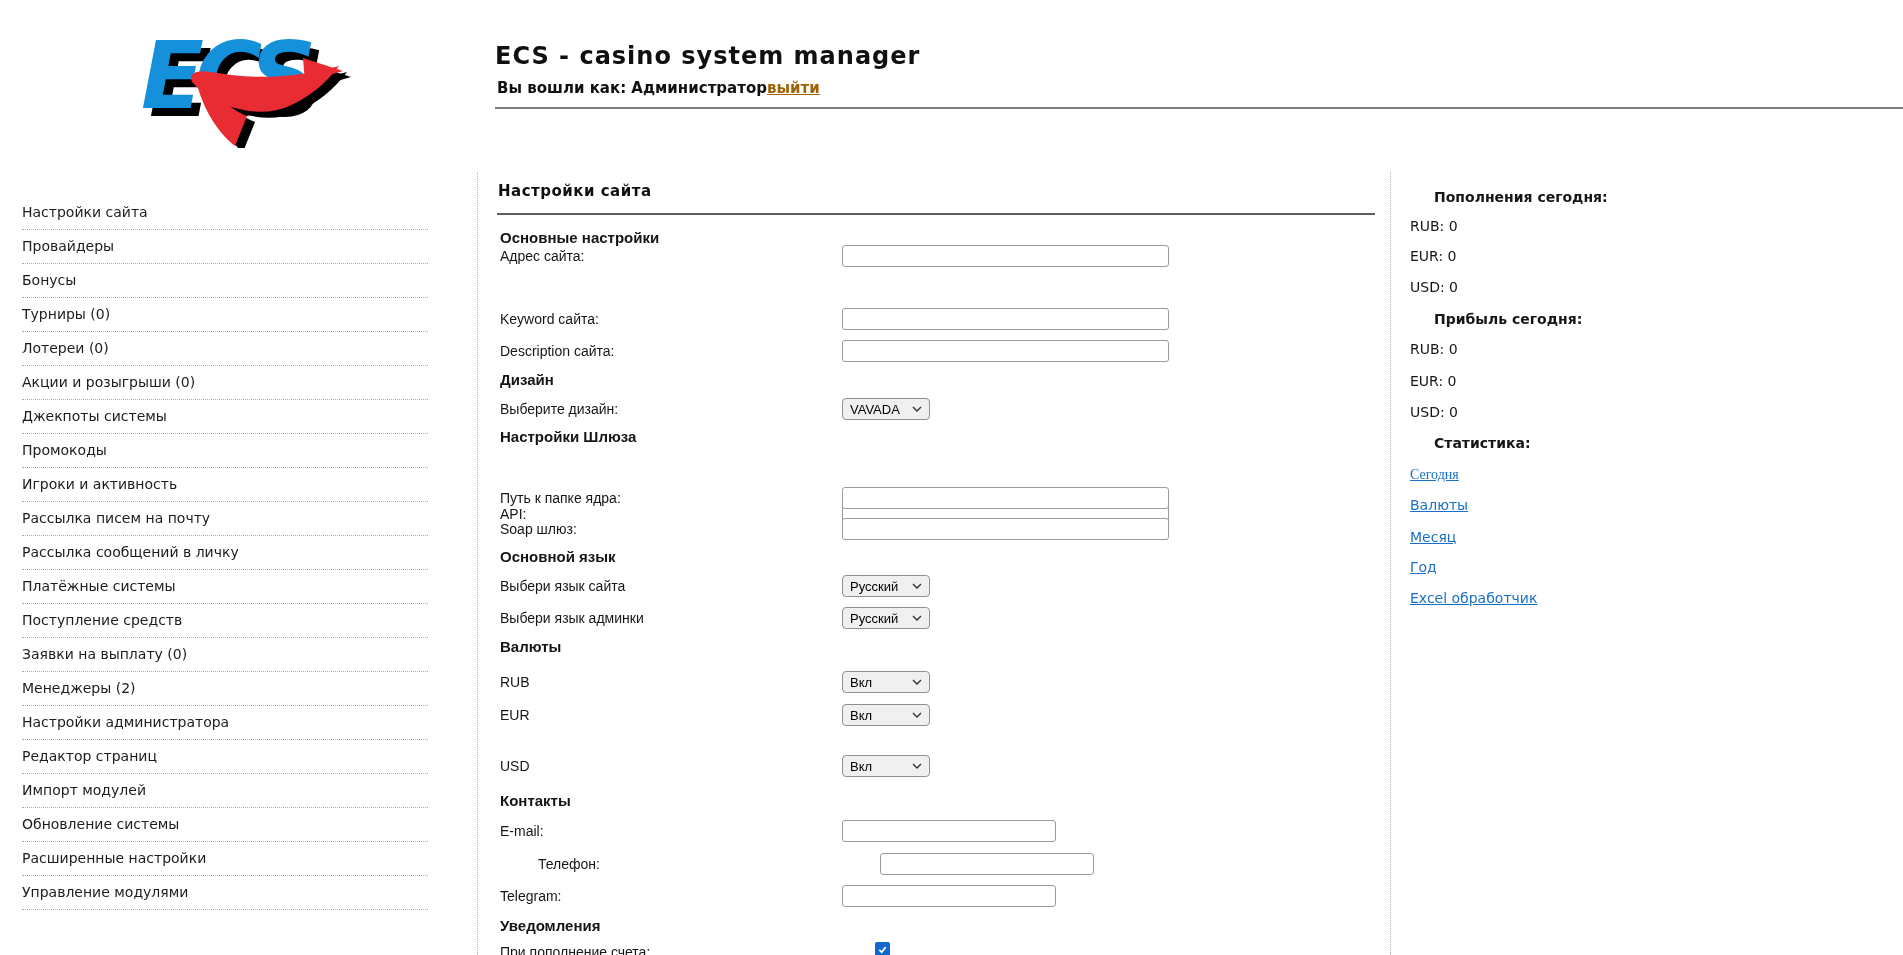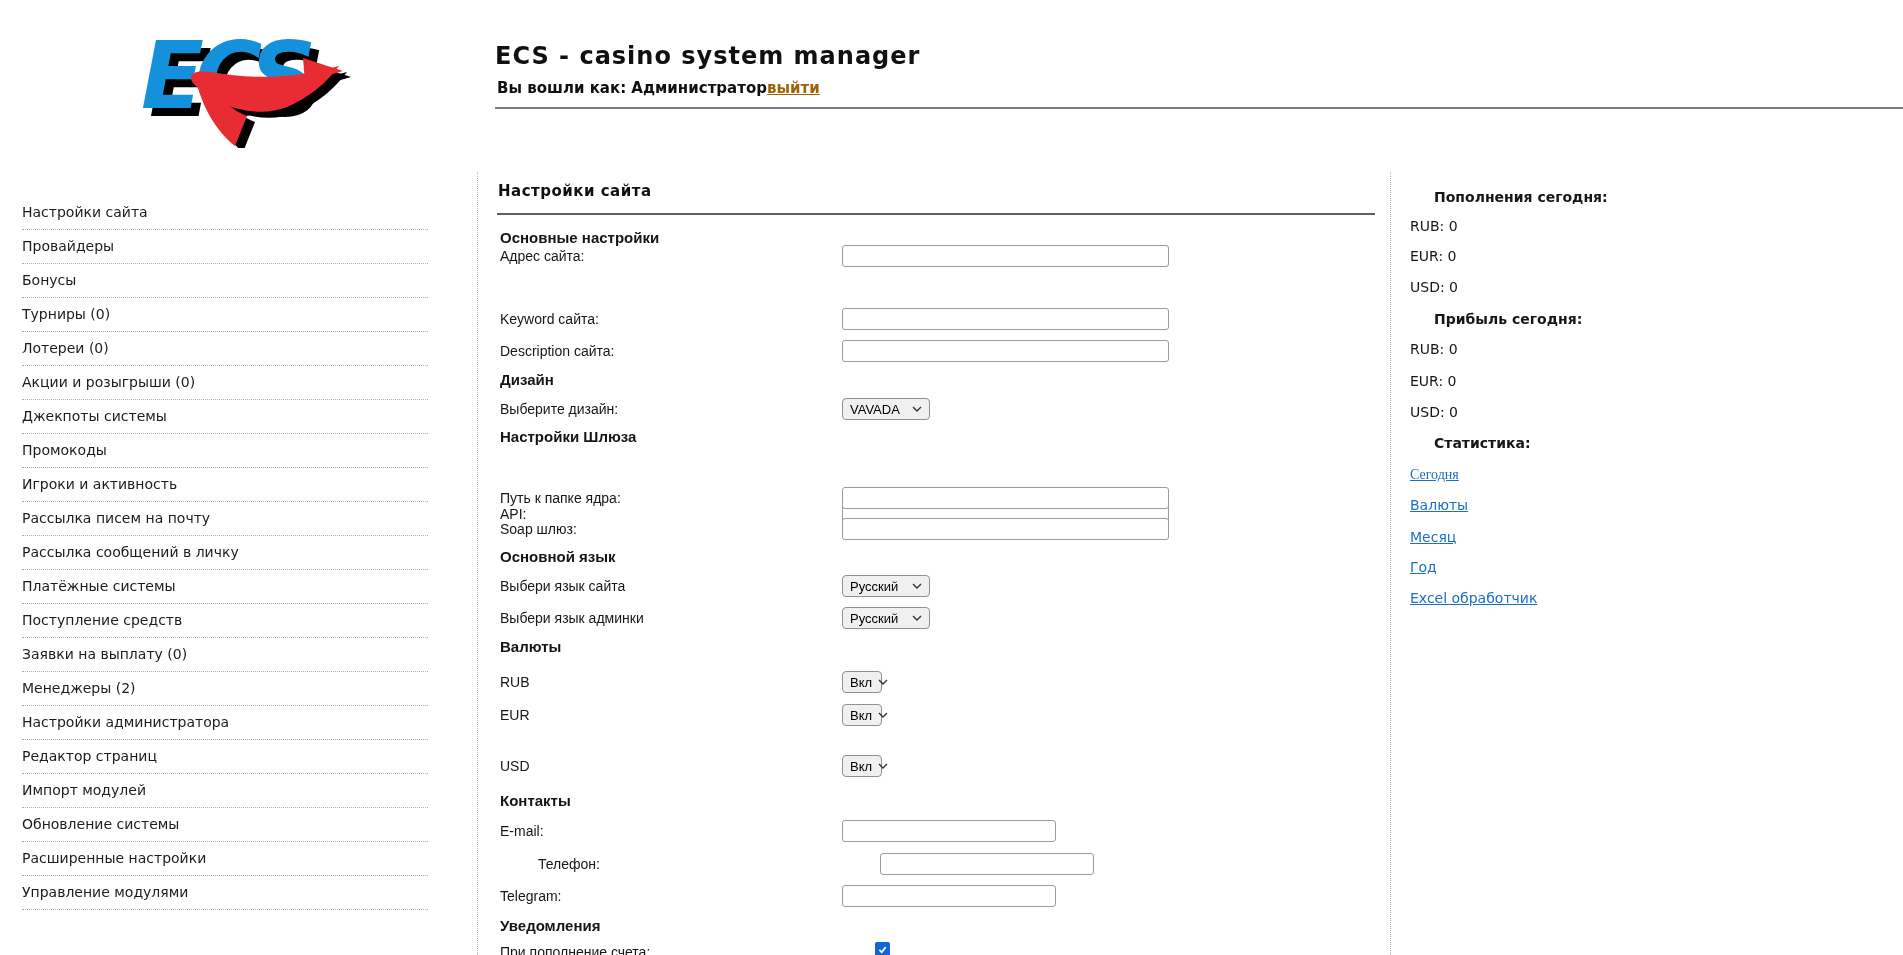--- a/index.html
+++ b/index.html
@@ -31,21 +31,21 @@
   .lbl{position:absolute;left:0;top:0;height:22px;line-height:22px;font-size:14px;
        font-family:"Liberation Sans",sans-serif;color:#161616;white-space:nowrap;}
   .ctl{position:absolute;left:342px;top:0;}
   .txt{width:327px;height:22px;box-sizing:border-box;border:1px solid #9a9aa5;border-radius:3px;
        background:#fff;font:13px "Liberation Sans",sans-serif;padding:0 5px;outline:none;}
   .txt.narrow{width:214px;}
   .select{height:22px;box-sizing:border-box;background:#f0f0f1;border:1px solid #8f8f9c;border-radius:4px;
           display:flex;align-items:center;justify-content:space-between;padding:0 7px;cursor:pointer;
           font:13px "Liberation Sans",sans-serif;color:#000;}
   .select.w88{width:88px;}
-  .select.w64{width:40px;}
+  .select.w64{width:88px;}
   .chev{display:flex;align-items:center;margin-left:6px;}
   .checkbox{position:absolute;left:375px;top:1px;width:15px;height:15px;background:#1266d1;
             border-radius:2px;display:flex;align-items:center;justify-content:center;cursor:pointer;}
 
   
   .rp{left:1410px;height:22px;line-height:22px;font-size:14px;color:#161616;white-space:nowrap;}
   .rp.bold{font-weight:bold;margin-left:24px;}
   .rp a{color:#1a70c9;text-decoration:underline;cursor:pointer;}
 </style>
 </head>

